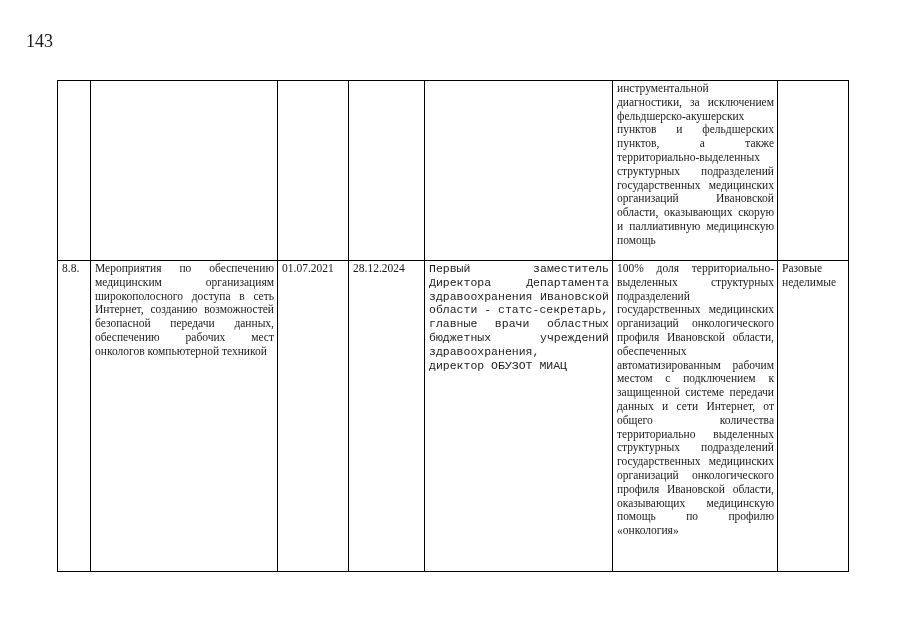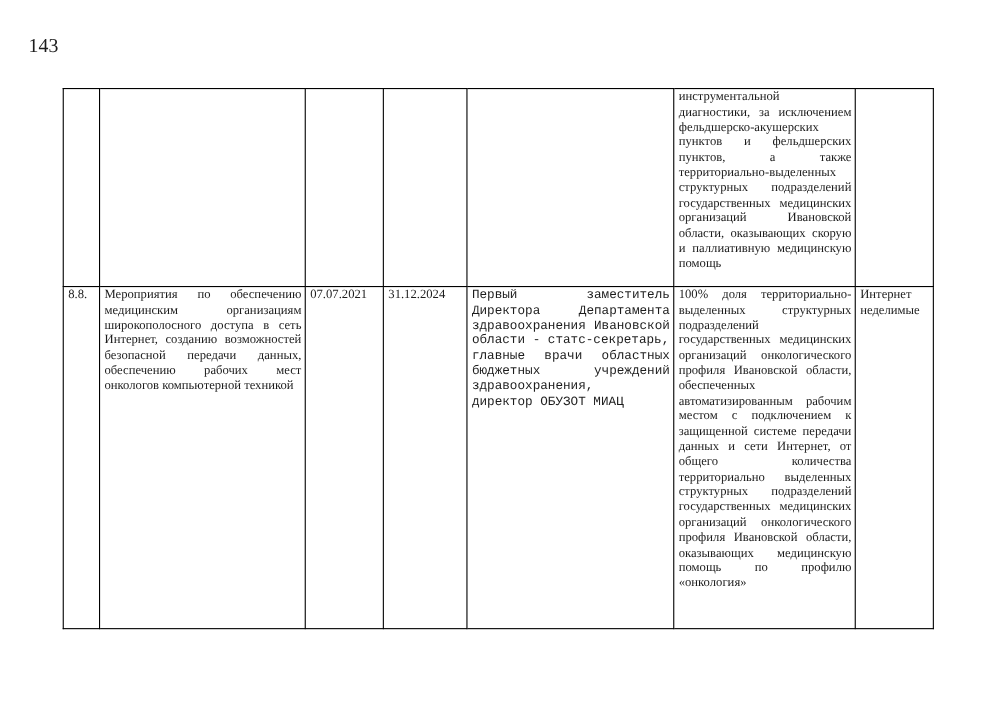--- a/index.html
+++ b/index.html
@@ -77,22 +77,22 @@
       <td></td>
       <td class="cell-date"></td>
       <td class="cell-date"></td>
       <td></td>
       <td>инструментальной диагностики, за исключением фельдшерско-акушерских пунктов и фельдшерских пунктов, а также территориально-выделенных структурных подразделений государственных медицинских организаций Ивановской области, оказывающих скорую и паллиативную медицинскую помощь</td>
       <td></td>
     </tr>
     <tr class="row-main">
       <td class="cell-num">8.8.</td>
       <td>Мероприятия по обеспечению медицинским организациям широкополосного доступа в сеть Интернет, созданию возможностей безопасной передачи данных, обеспечению рабочих мест онкологов компьютерной техникой</td>
-      <td class="cell-date">07.07.2021</td>
-      <td class="cell-date">31.12.2024</td>
+      <td class="cell-date">01.07.2021</td>
+      <td class="cell-date">28.12.2024</td>
       <td class="pre-line">Первый заместитель Директора Департамента здравоохранения Ивановской области - статс-секретарь,
 главные врачи областных бюджетных учреждений здравоохранения,
 директор ОБУЗОТ МИАЦ</td>
       <td>100% доля территориально-выделенных структурных подразделений государственных медицинских организаций онкологического профиля Ивановской области, обеспеченных автоматизированным рабочим местом с подключением к защищенной системе передачи данных и сети Интернет, от общего количества территориально выделенных структурных подразделений государственных медицинских организаций онкологического профиля Ивановской области, оказывающих медицинскую помощь по профилю «онкология»</td>
-      <td>Интернет неделимые</td>
+      <td>Разовые неделимые</td>
     </tr>
   </tbody>
 </table>
 
 </body></html>

